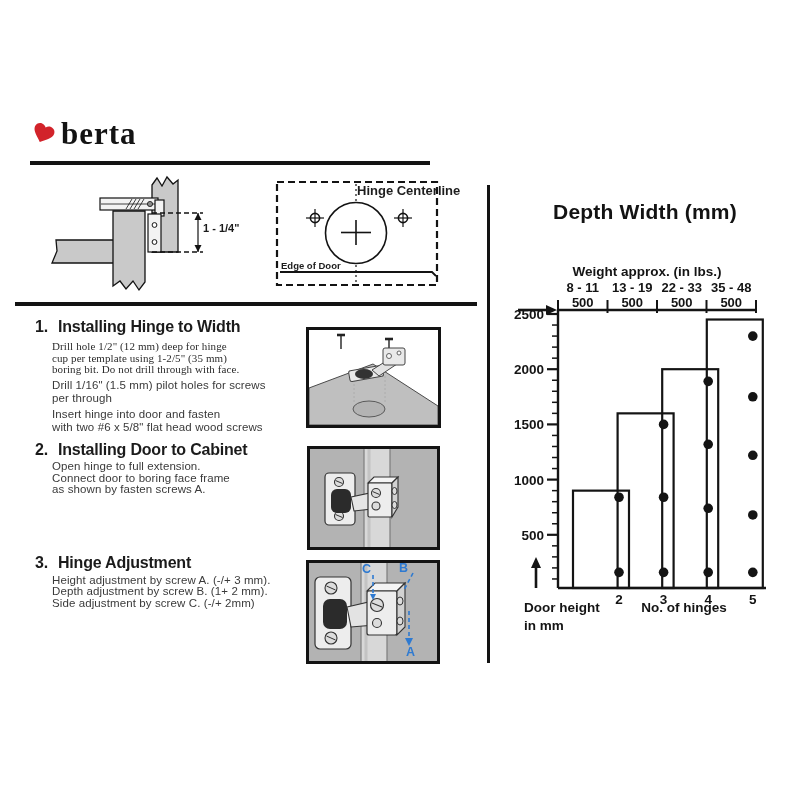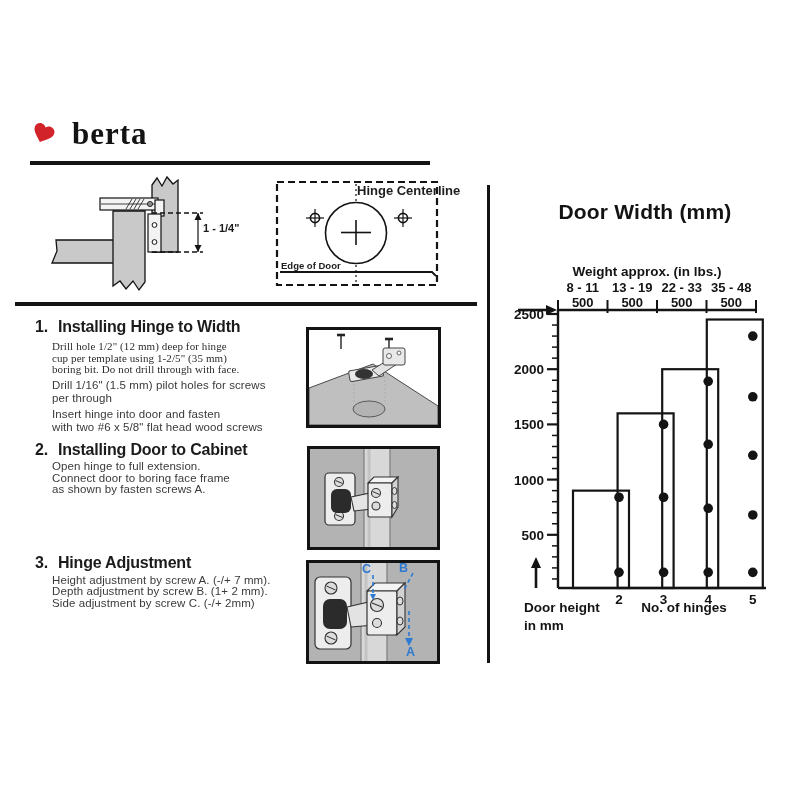--- a/index.html
+++ b/index.html
@@ -1,19 +1,19 @@
 <!DOCTYPE html>
 <html><head>
 <meta charset="utf-8">
 <style>
   html,body{margin:0;padding:0;background:#fff}
   .page{position:relative;width:800px;height:800px;background:#ffffff;overflow:hidden;
         font-family:"Liberation Sans",sans-serif;color:#141414}
   
-  .brand{position:absolute;left:30px;top:118px;display:flex;align-items:center;gap:16px}
+  .brand{position:absolute;left:30px;top:118px;display:flex;align-items:center;gap:5px}
   .logo-icon{width:26px;height:26px;display:block}
   .logo-text{font-family:"Liberation Serif",serif;font-weight:700;font-size:31px;
              letter-spacing:1px;color:#131313;line-height:1}
   .hrule{position:absolute;background:#131313}
   .vrule{position:absolute;background:#131313}
   
   .diagram-svg{position:absolute;display:block}
   .dim-label{position:absolute;left:203px;top:222px;font-size:11px;font-weight:700;color:#1b1b1b}
   .tpl-label{position:absolute;font-weight:600;color:#1d1d1d}
   .tpl-center{left:357px;top:183px;font-size:13px}
@@ -125,21 +125,21 @@
     <div>Open hinge to full extension.</div>
     <div>Connect door to boring face frame</div>
     <div>as shown by fasten screws A.</div>
   </div>
 
   <div class="sec-head" style="left:35px;top:554px">
     <span>3.</span>
     <span>Hinge Adjustment</span>
   </div>
   <div class="body-text lh112" style="left:52px;top:575px">
-    <div>Height adjustment by screw A. (-/+ 7 mm).</div>
+    <div>Height adjustment by screw A. (-/+ 3 mm).</div>
     <div>Depth adjustment by screw B. (1+ 2 mm).</div>
     <div>Side adjustment by screw C. (-/+ 2mm)</div>
   </div>
 
   <div class="figure" style="left:306px;top:327px;width:129px;height:95px">
     <svg width="129" height="95" viewBox="0 0 129 95">
       <polygon points="0,58 64,34 129,76 129,95 0,95" fill="#bfbfbf" stroke="#4a4a4a" stroke-width="1"></polygon>
       <ellipse cx="60" cy="79" rx="16" ry="8" fill="#b3b3b3" stroke="#5a5a5a" stroke-width="1"></ellipse>
       <line x1="45" y1="42" x2="45" y2="72" stroke="#a8a8a8" stroke-width="0.8" stroke-dasharray="2,2"></line>
       <line x1="76" y1="46" x2="76" y2="74" stroke="#a8a8a8" stroke-width="0.8" stroke-dasharray="2,2"></line>
@@ -211,21 +211,21 @@
       <polygon class="blue-fill" points="64,37 61,31 67,31" fill="#2e7ad1"></polygon>
       <line class="blue-stroke" x1="104" y1="10" x2="95" y2="27" stroke="#2e7ad1" stroke-width="1.6" stroke-dasharray="4,3"></line>
       <line class="blue-stroke" x1="100" y1="48" x2="100" y2="76" stroke="#2e7ad1" stroke-width="1.6" stroke-dasharray="4,3"></line>
       <polygon class="blue-fill" points="100,83 96,75 104,75" fill="#2e7ad1"></polygon>
     </svg>
   </div>
   <span class="blue-label" style="left: 362px; top: 562px; color: rgb(46, 122, 209);">C</span>
   <span class="blue-label" style="left: 399px; top: 561px; color: rgb(46, 122, 209);">B</span>
   <span class="blue-label" style="left: 406px; top: 645px; color: rgb(46, 122, 209);">A</span>
 
-  <div class="chart-title">Door Width (mm)</div>
+  <div class="chart-title">Depth Width (mm)</div>
   <svg class="chart-svg" viewBox="490 190 310 460">
       <line x1="558" y1="310" x2="756" y2="310" stroke="#141414" stroke-width="2.4"></line>
       <line x1="558" y1="300" x2="558" y2="313" stroke="#141414" stroke-width="2"></line>
       <line x1="607.5" y1="300" x2="607.5" y2="313" stroke="#141414" stroke-width="2"></line>
       <line x1="657" y1="300" x2="657" y2="313" stroke="#141414" stroke-width="2"></line>
       <line x1="706.5" y1="300" x2="706.5" y2="313" stroke="#141414" stroke-width="2"></line>
       <line x1="756" y1="300" x2="756" y2="313" stroke="#141414" stroke-width="2"></line>
       <text x="582.75" y="292" font-size="13" text-anchor="middle" font-weight="700" fill="#141414" font-family="&quot;Liberation Sans&quot;,sans-serif">8 - 11</text>
       <text x="582.75" y="307" font-size="13" text-anchor="middle" font-weight="700" fill="#141414" font-family="&quot;Liberation Sans&quot;,sans-serif">500</text>
       <text x="632.25" y="292" font-size="13" text-anchor="middle" font-weight="700" fill="#141414" font-family="&quot;Liberation Sans&quot;,sans-serif">13 - 19</text>

